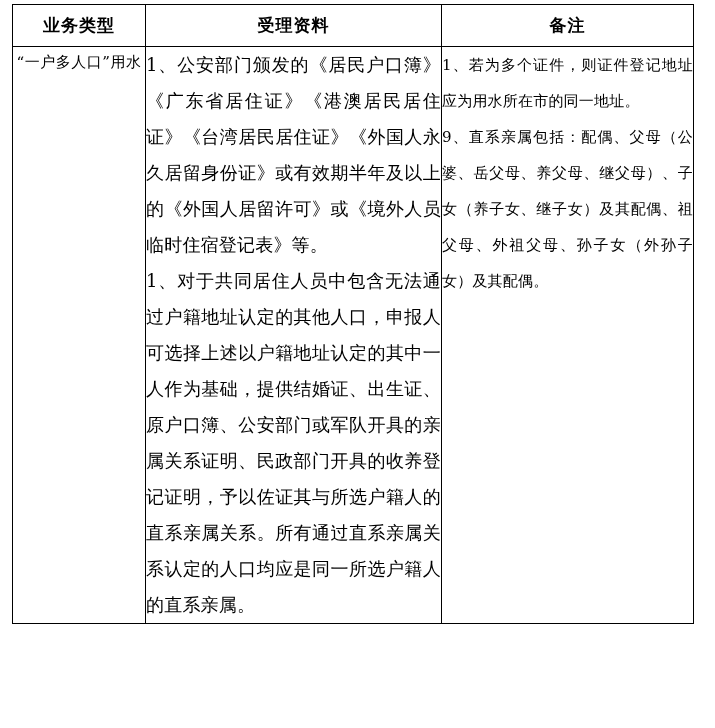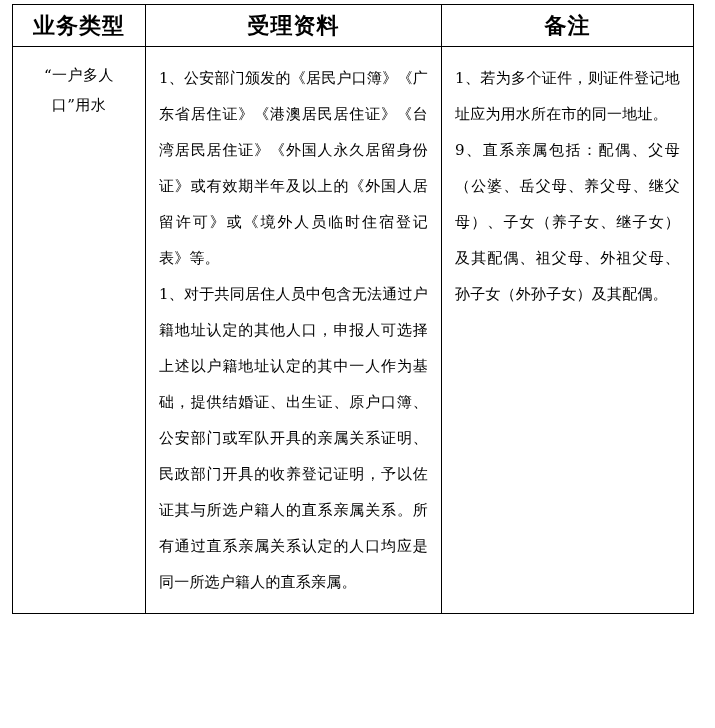--- a/index.html
+++ b/index.html
@@ -23,44 +23,44 @@
     border-collapse: collapse;
     width: 681px;
     margin-left: 12px;
     margin-top: 4px;
     table-layout: fixed;
   }
   table.info-table th,
   table.info-table td {
     border: 1px solid #000000;
     vertical-align: top;
-    padding: 13px;
+    padding: 0;
   }
   table.info-table thead th {
     text-align: center;
     font-weight: bold;
-    font-size: 22px;
+    font-size: 17px;
     line-height: 22px;
     padding: 9px 4px 10px 4px;
     letter-spacing: 1px;
   }
   .col-a { width: 133px; }
   .col-b { width: 296px; }
   .col-c { width: 252px; }
 
   td.cell-type {
     text-align: center;
     vertical-align: middle;
     font-size: 15px;
     line-height: 30px;
     padding: 4px 10px;
     letter-spacing: 0.5px;
   }
   td.cell-body {
-    font-size: 15px;
+    font-size: 18px;
     line-height: 36px;
     padding: 6px 9px 8px 9px;
     letter-spacing: 0.2px;
   }
   td.cell-body p {
     margin: 0;
     text-align: justify;
     text-justify: inter-ideograph;
   }
   td.cell-remark {

